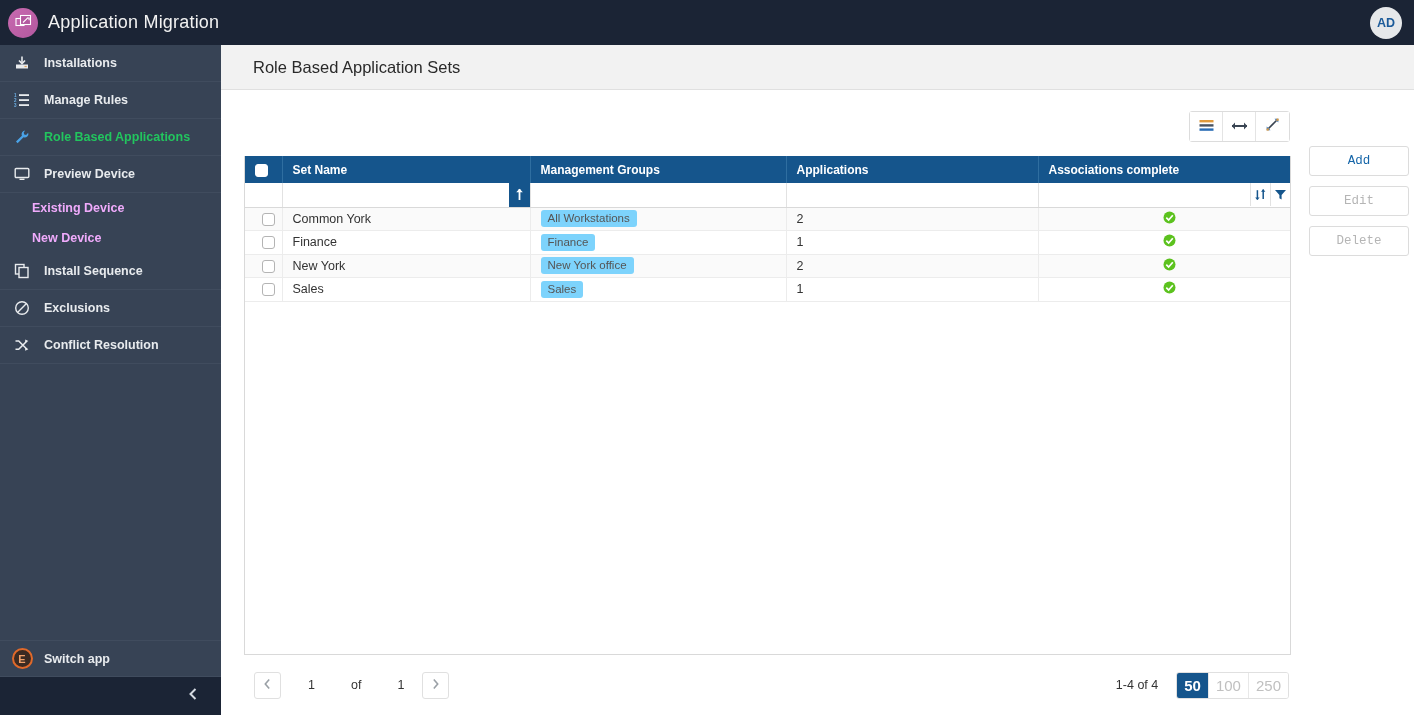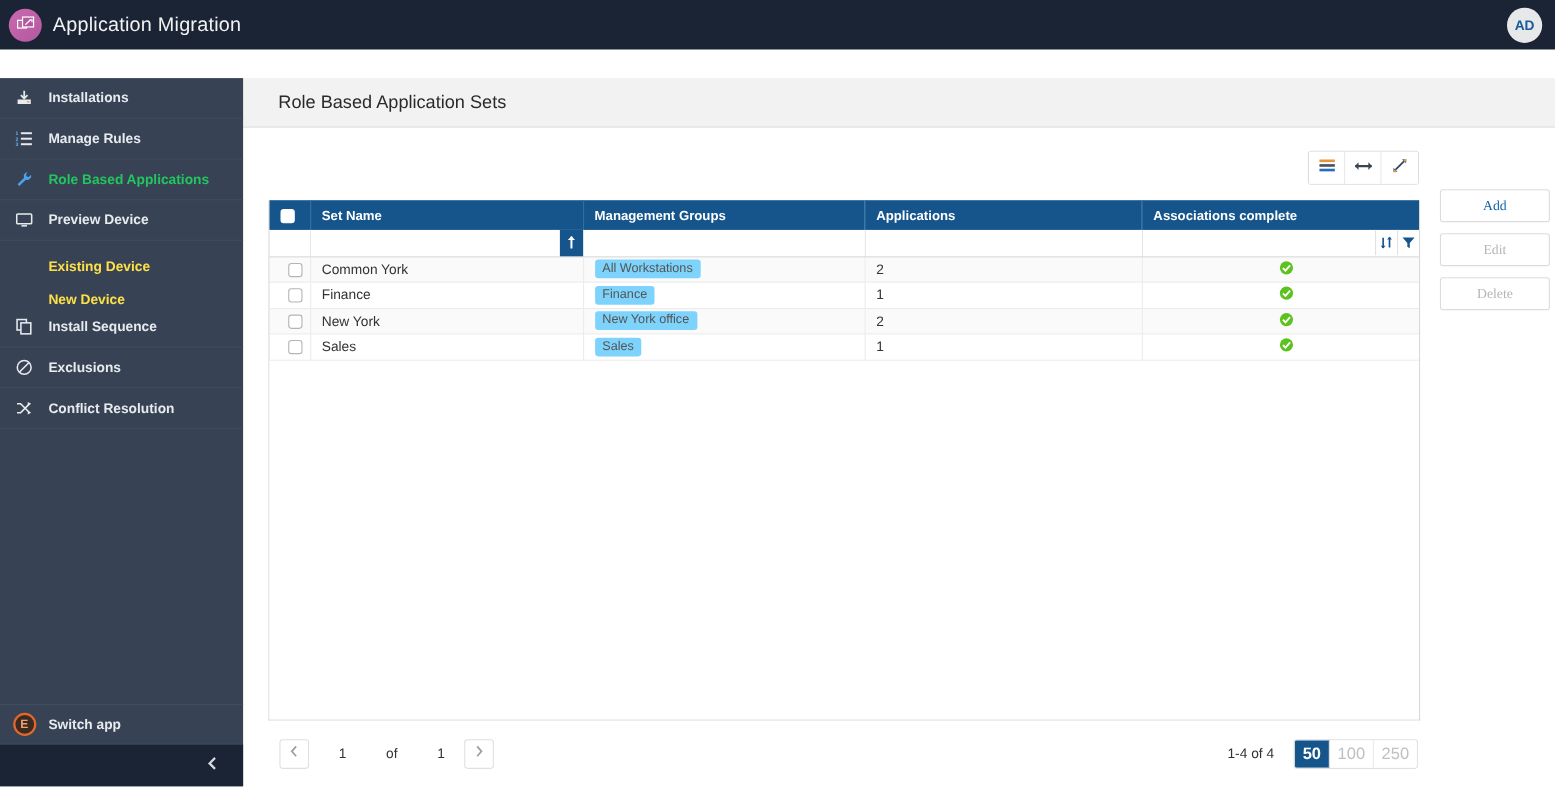--- a/index.html
+++ b/index.html
@@ -2,21 +2,21 @@
 <html><head>
 <meta charset="utf-8">
 <style>
   * { box-sizing: border-box; margin: 0; padding: 0; }
   html, body {
     width: 1414px; height: 715px;
     font-family: "Liberation Sans", sans-serif;
     background: #ffffff;
     overflow: hidden;
   }
-  .app { position: relative; width: 1414px; height: 715px; display: flex; flex-direction: column; gap: 26px; }
+  .app { position: relative; width: 1414px; height: 715px; display: flex; flex-direction: column; }
 
   
   .topbar {
     height: 45px; background: #1b2435; flex: 0 0 45px;
     display: flex; align-items: center; padding: 0 12px 0 8px;
     position: relative; z-index: 5;
   }
   .app-logo {
     width: 30px; height: 30px; border-radius: 50%;
     background: linear-gradient(135deg,#c86ab0,#b3589f);
@@ -47,23 +47,23 @@
     border-bottom: 1px solid #404c5e;
     color: #e8ebee; font-size: 12.5px; font-weight: 600;
     cursor: pointer; position: relative;
   }
   .nav-item .nav-ico {
     width: 44px; flex: 0 0 44px; display: flex;
     align-items: center; justify-content: center;
   }
   .nav-item.active { color: #22c55e; }
   .nav-sub {
-    height: 30px; display: flex; align-items: flex-end;
-    color: #fde047; font-size: 12.5px; font-weight: 600;
-    padding-left: 44px; cursor: pointer;
+    height: 30px; display: flex; align-items: center;
+    color: #f0abfc; font-size: 12.5px; font-weight: 600;
+    padding-left: 32px; cursor: pointer;
   }
   .nav-sub:last-of-type { border-bottom: 1px solid #404c5e; }
 
   .switch-app {
     height: 37px; display: flex; align-items: center;
     border-top: 1px solid #404c5e; border-bottom: 1px solid #404c5e;
     color: #e8ebee; font-size: 12.5px; font-weight: 600; cursor: pointer;
   }
   .switch-app .nav-ico { width: 44px; flex: 0 0 44px; display:flex; align-items:center; justify-content:center; }
   .e-badge {
@@ -152,21 +152,21 @@
     border-radius: 3px; padding: 1px 7px; font-size: 11.5px; line-height: 15px;
   }
   .grid-filler { flex: 1 1 auto; background: #fff; }
 
   
   .actions { width: 124px; flex: 0 0 124px; padding: 56px 0 0 19px; }
   .act-btn {
     width: 100px; height: 30px; margin-bottom: 10px;
     border: 1px solid #dcdcdc; border-radius: 3px; background: #fff;
     font-size: 12.5px; color: #1565a8; cursor: pointer;
-    font-family: Liberation Serif, serif;
+    font-family: Liberation Mono, monospace;
   }
   .act-btn.disabled { color: #b5b5b5; cursor: default; }
 
   
   .pager {
     height: 60px; flex: 0 0 60px; width: 1047px;
     display: flex; align-items: center; padding: 0 2px 0 10px;
   }
   .pg-btn {
     width: 27px; height: 27px; border: 1px solid #e0e0e0; border-radius: 3px;

